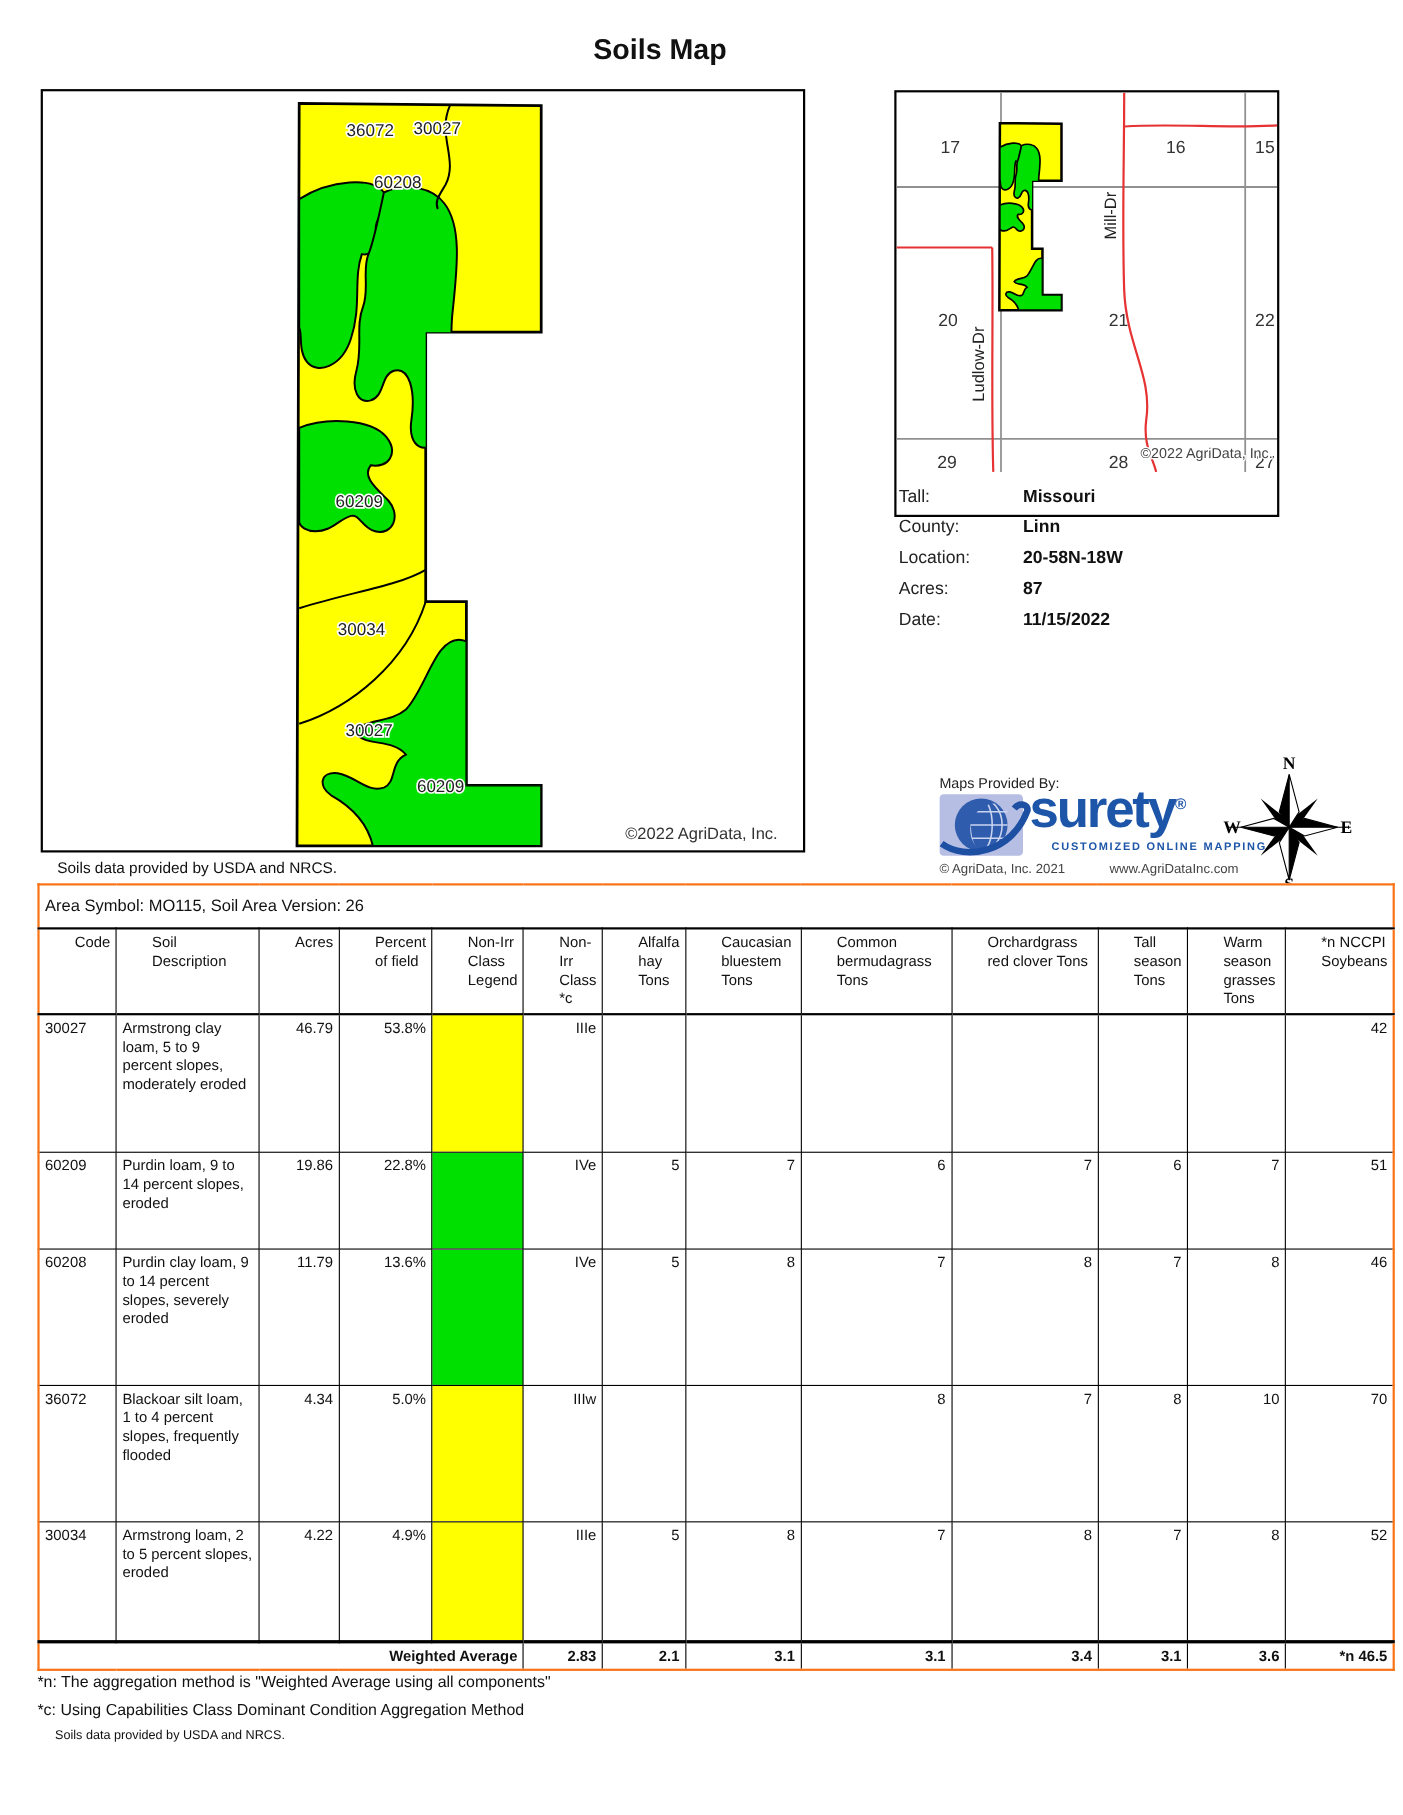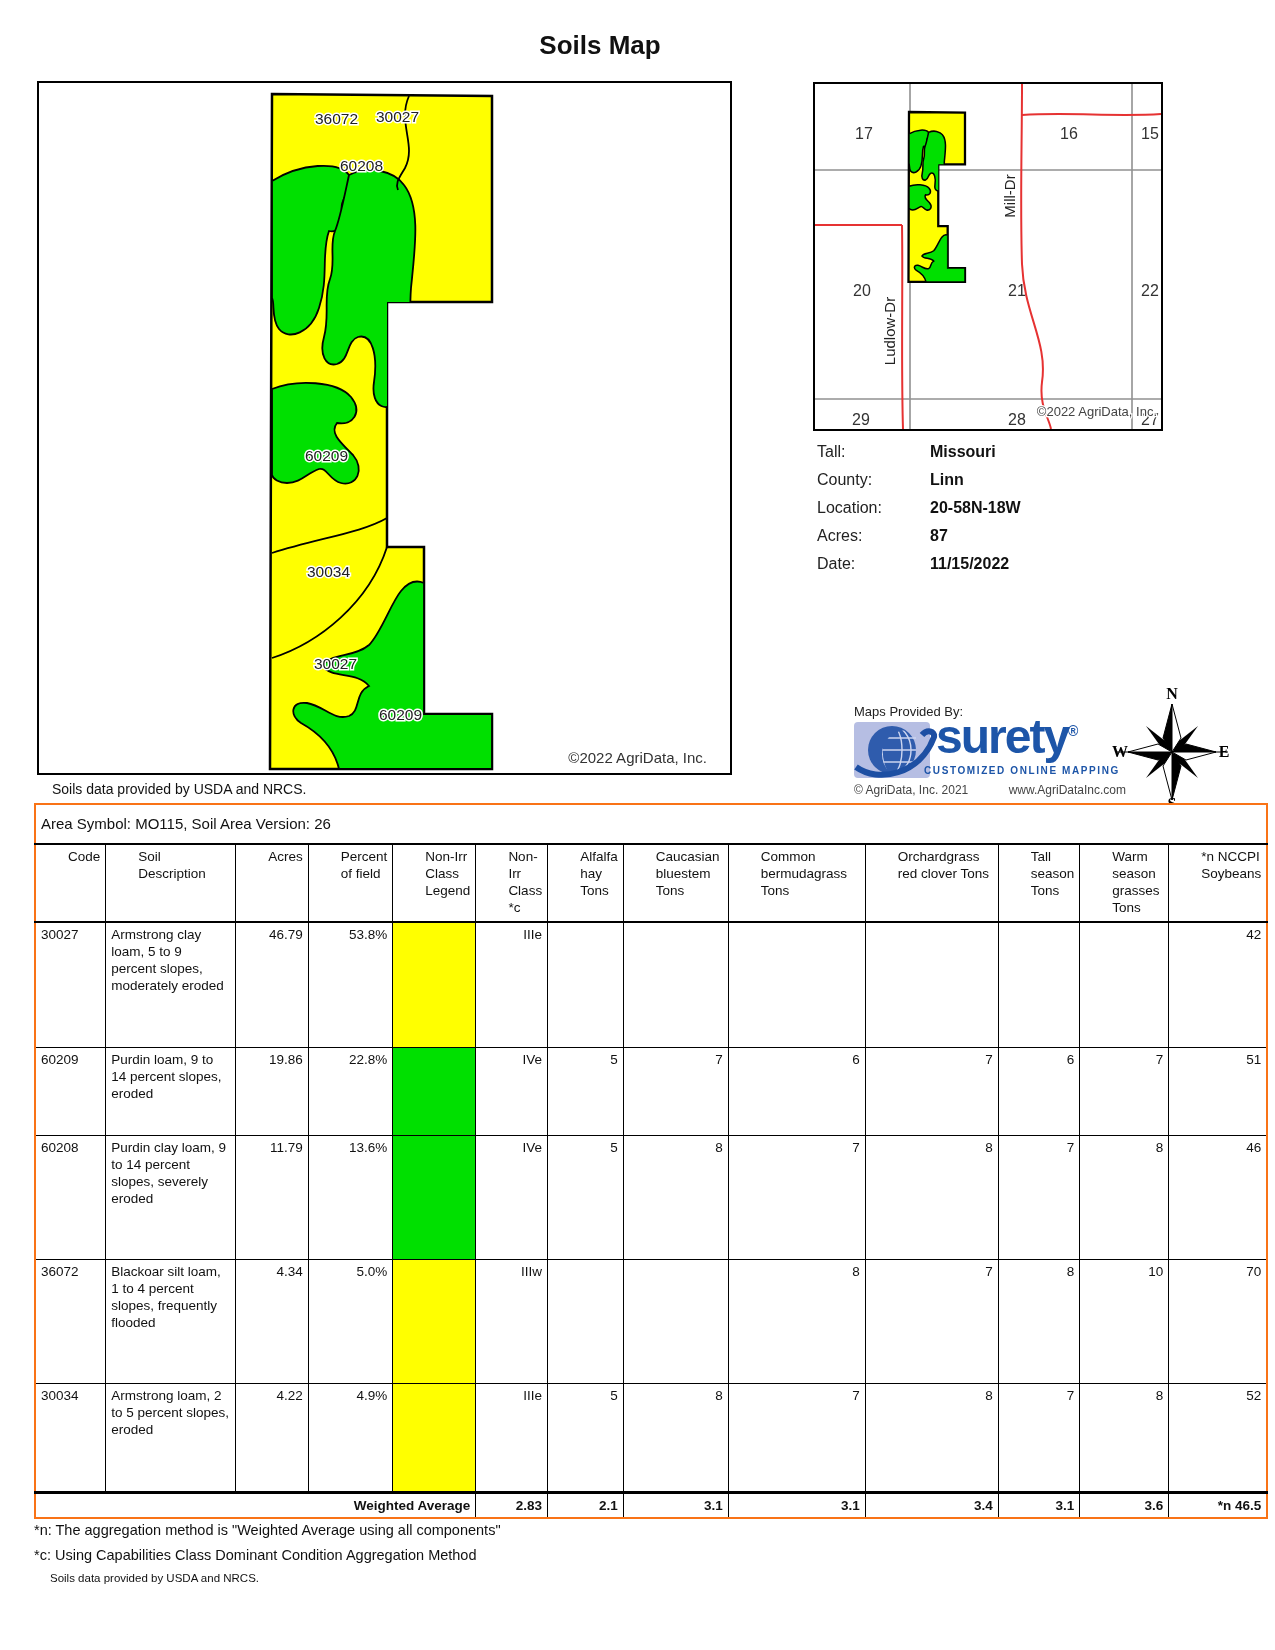--- a/index.html
+++ b/index.html
@@ -4,36 +4,36 @@
 <style>
   * { box-sizing: border-box; margin: 0; padding: 0; }
   html,body { width:1275px; height:1650px; background:#fff; font-family:"Liberation Sans", sans-serif; }
   #page { position:relative; width:1275px; height:1650px; background:#fff; overflow:hidden;border-radius:20px; }
 
   .title { position:absolute; top:30px; left:0; width:1200px; text-align:center;
            font-size:26px; font-weight:bold; color:#111; }
 
   .mapframe { position:absolute; border:2px solid #000; background:#fff; }
   #main-map { left:37px; top:81px; width:695px; height:694px; }
-  #inset-map { left:813px; top:82px; width:350px; height:349px; }
+  #inset-map { left:813px; top:82px; width:350px; height:388px; }
 
   .map-caption { position:absolute; left:52px; top:781px; font-size:14px; color:#111; }
 
   .infoblock { position:absolute; left:817px; top:438px; width:330px; }
   .inforow { display:flex; height:28px; align-items:center; }
   .inforow .lbl { width:113px; font-size:16px; color:#222; }
   .inforow .val { font-size:16px; font-weight:bold; color:#111; }
 
   .provider { position:absolute; left:818px; top:704px; width:300px;margin-left:36px; }
   .provider .heading { font-size:13px; color:#222; margin-bottom:2px; }
   .logo-row { position:relative; height:58px; }
   .brand { position:absolute; left:82px; top:-12px; font-size:48px; font-weight:800;
            letter-spacing:-2px; color:#1d55a8; }
   .brand sup { font-size:14px; font-weight:700; letter-spacing:0; }
-  .tagline { position:absolute; left:70px; top:44px; font-size:10px; font-weight:bold;
+  .tagline { position:absolute; left:102px; top:44px; font-size:10px; font-weight:bold;
              letter-spacing:1.6px; color:#1d55a8; }
   .provider-copy { position:relative; margin-top:4px; width:272px; font-size:12px; color:#444;
                    display:flex; justify-content:space-between; }
 
   .compass { position:absolute; left:1112px; top:686px; }
 
   table.soils { position:absolute; left:34px; top:803px; border-collapse:collapse;
                 table-layout:fixed; background:#fff; border:2px solid #f97316; }
   table.soils td { border:1px solid #000; vertical-align:top; padding:3px 5px;
                    font-size:13.5px; line-height:1.26; color:#111; overflow:hidden; }

